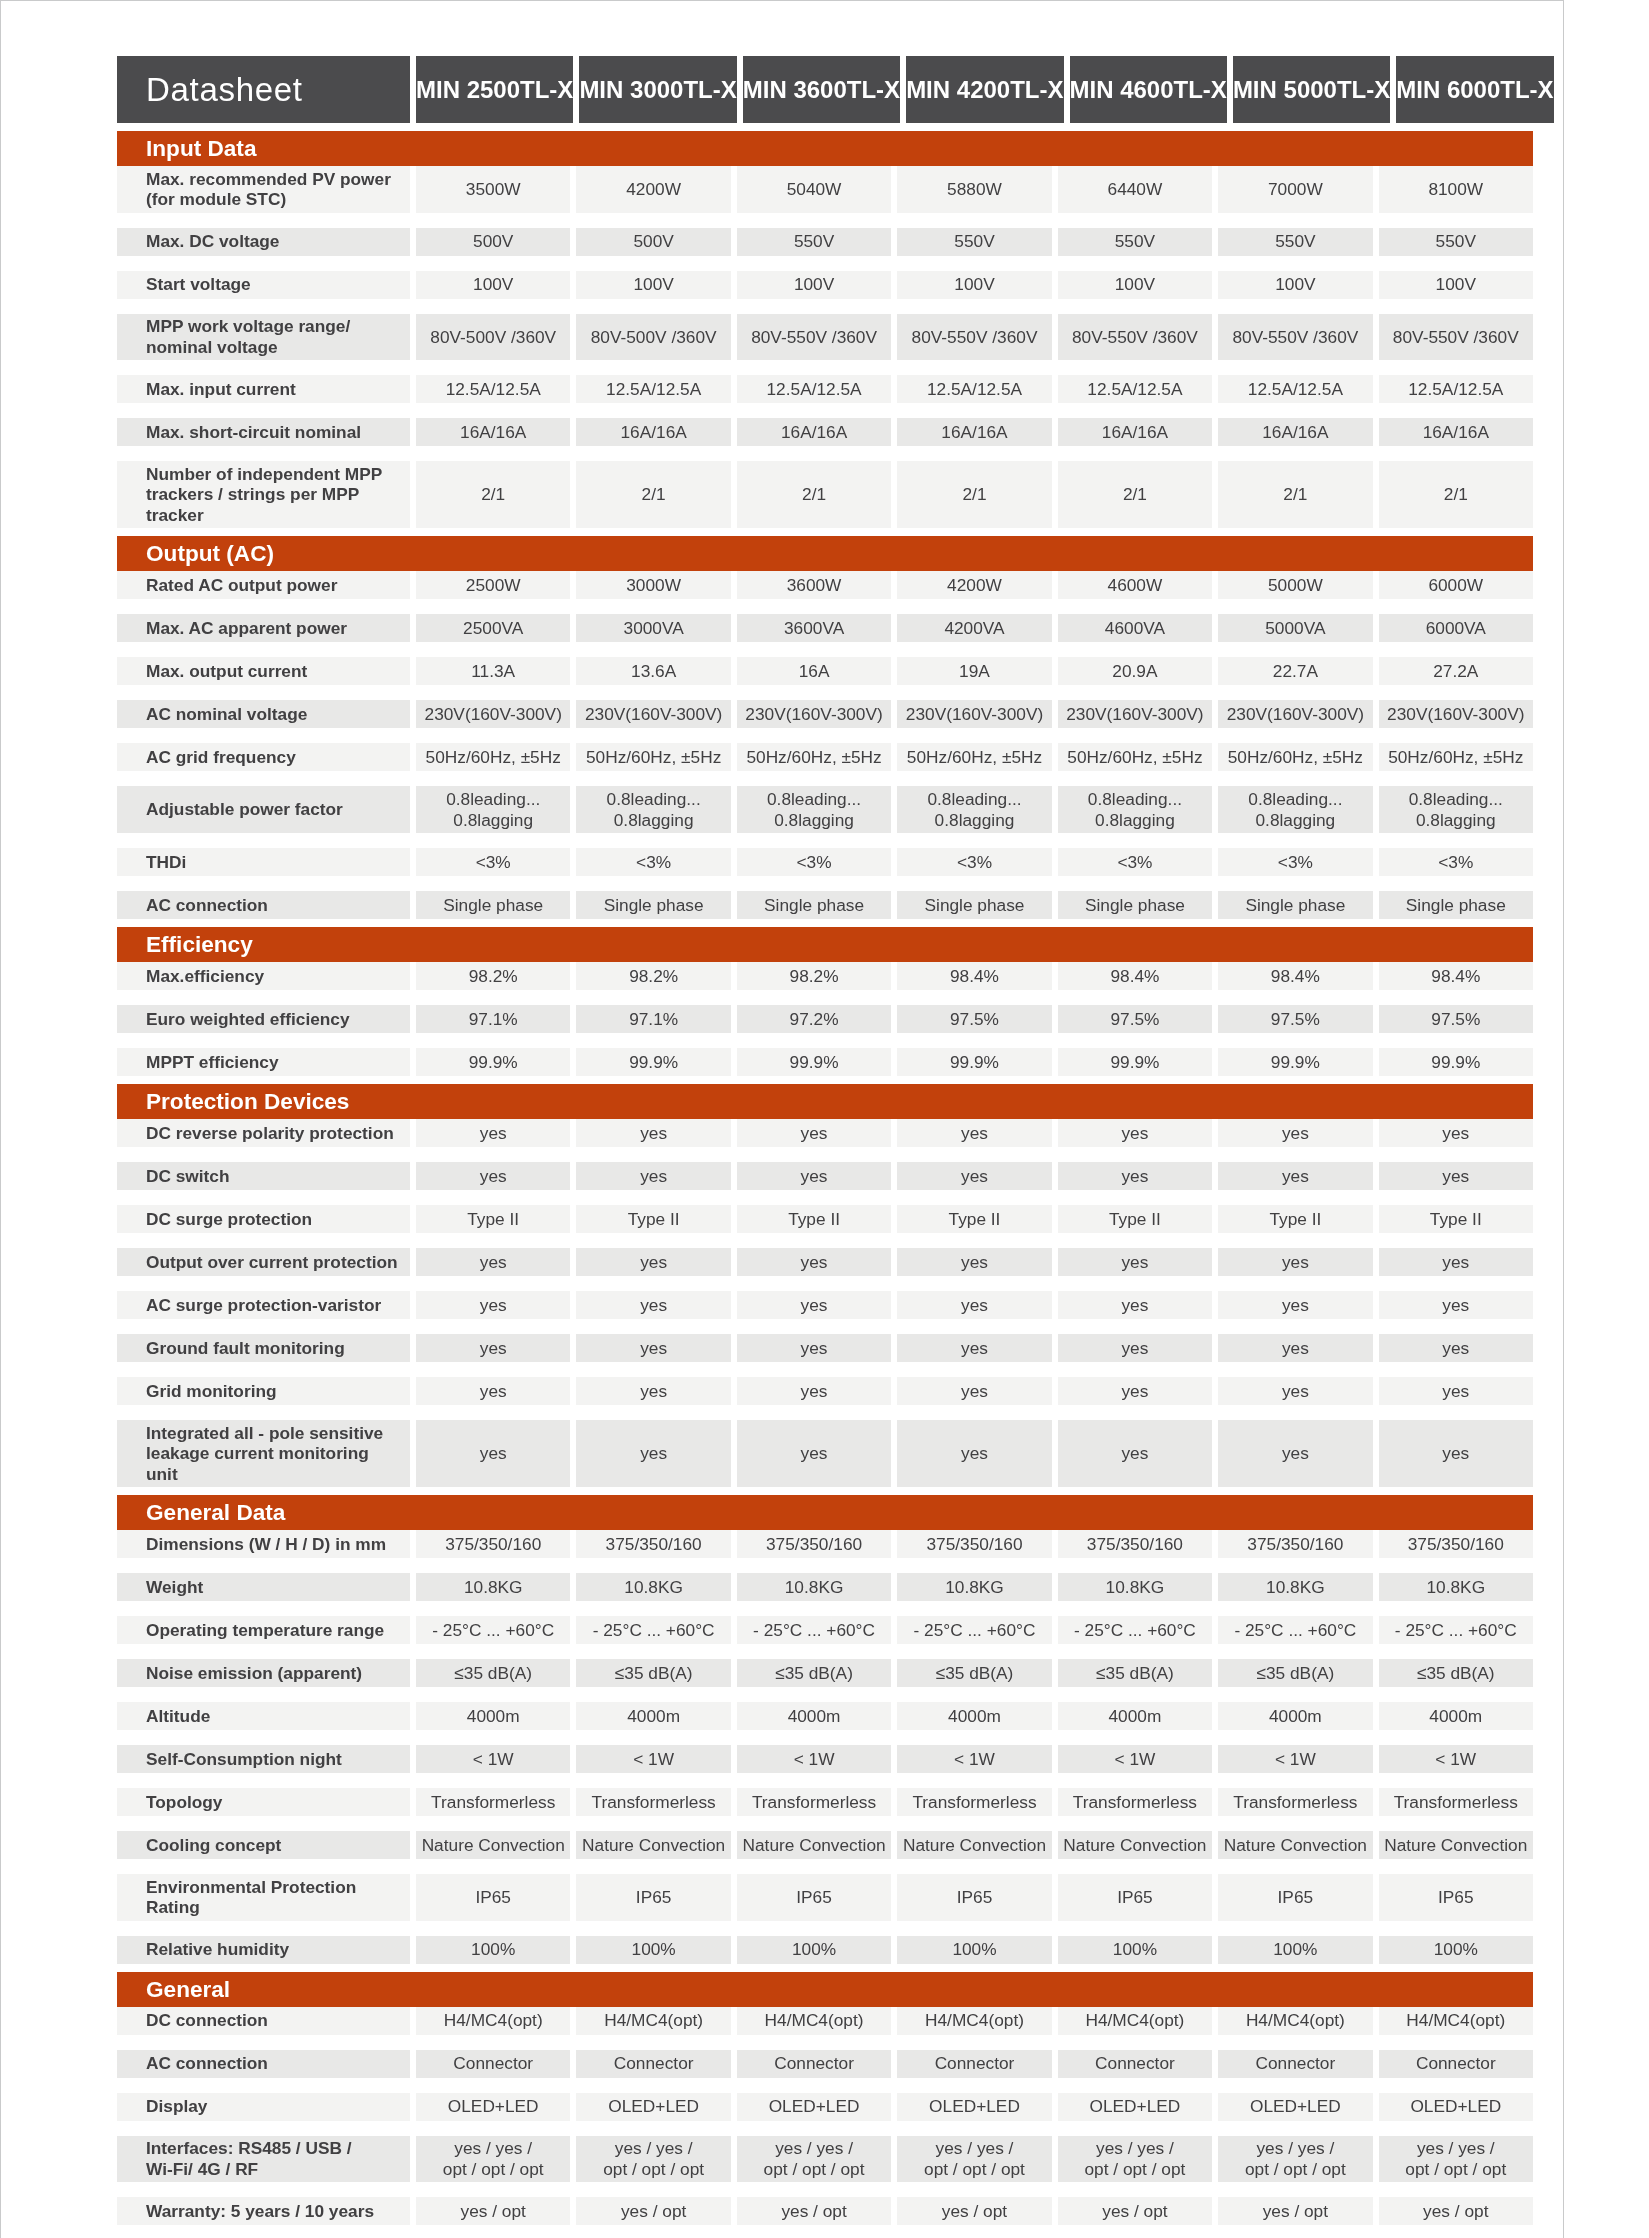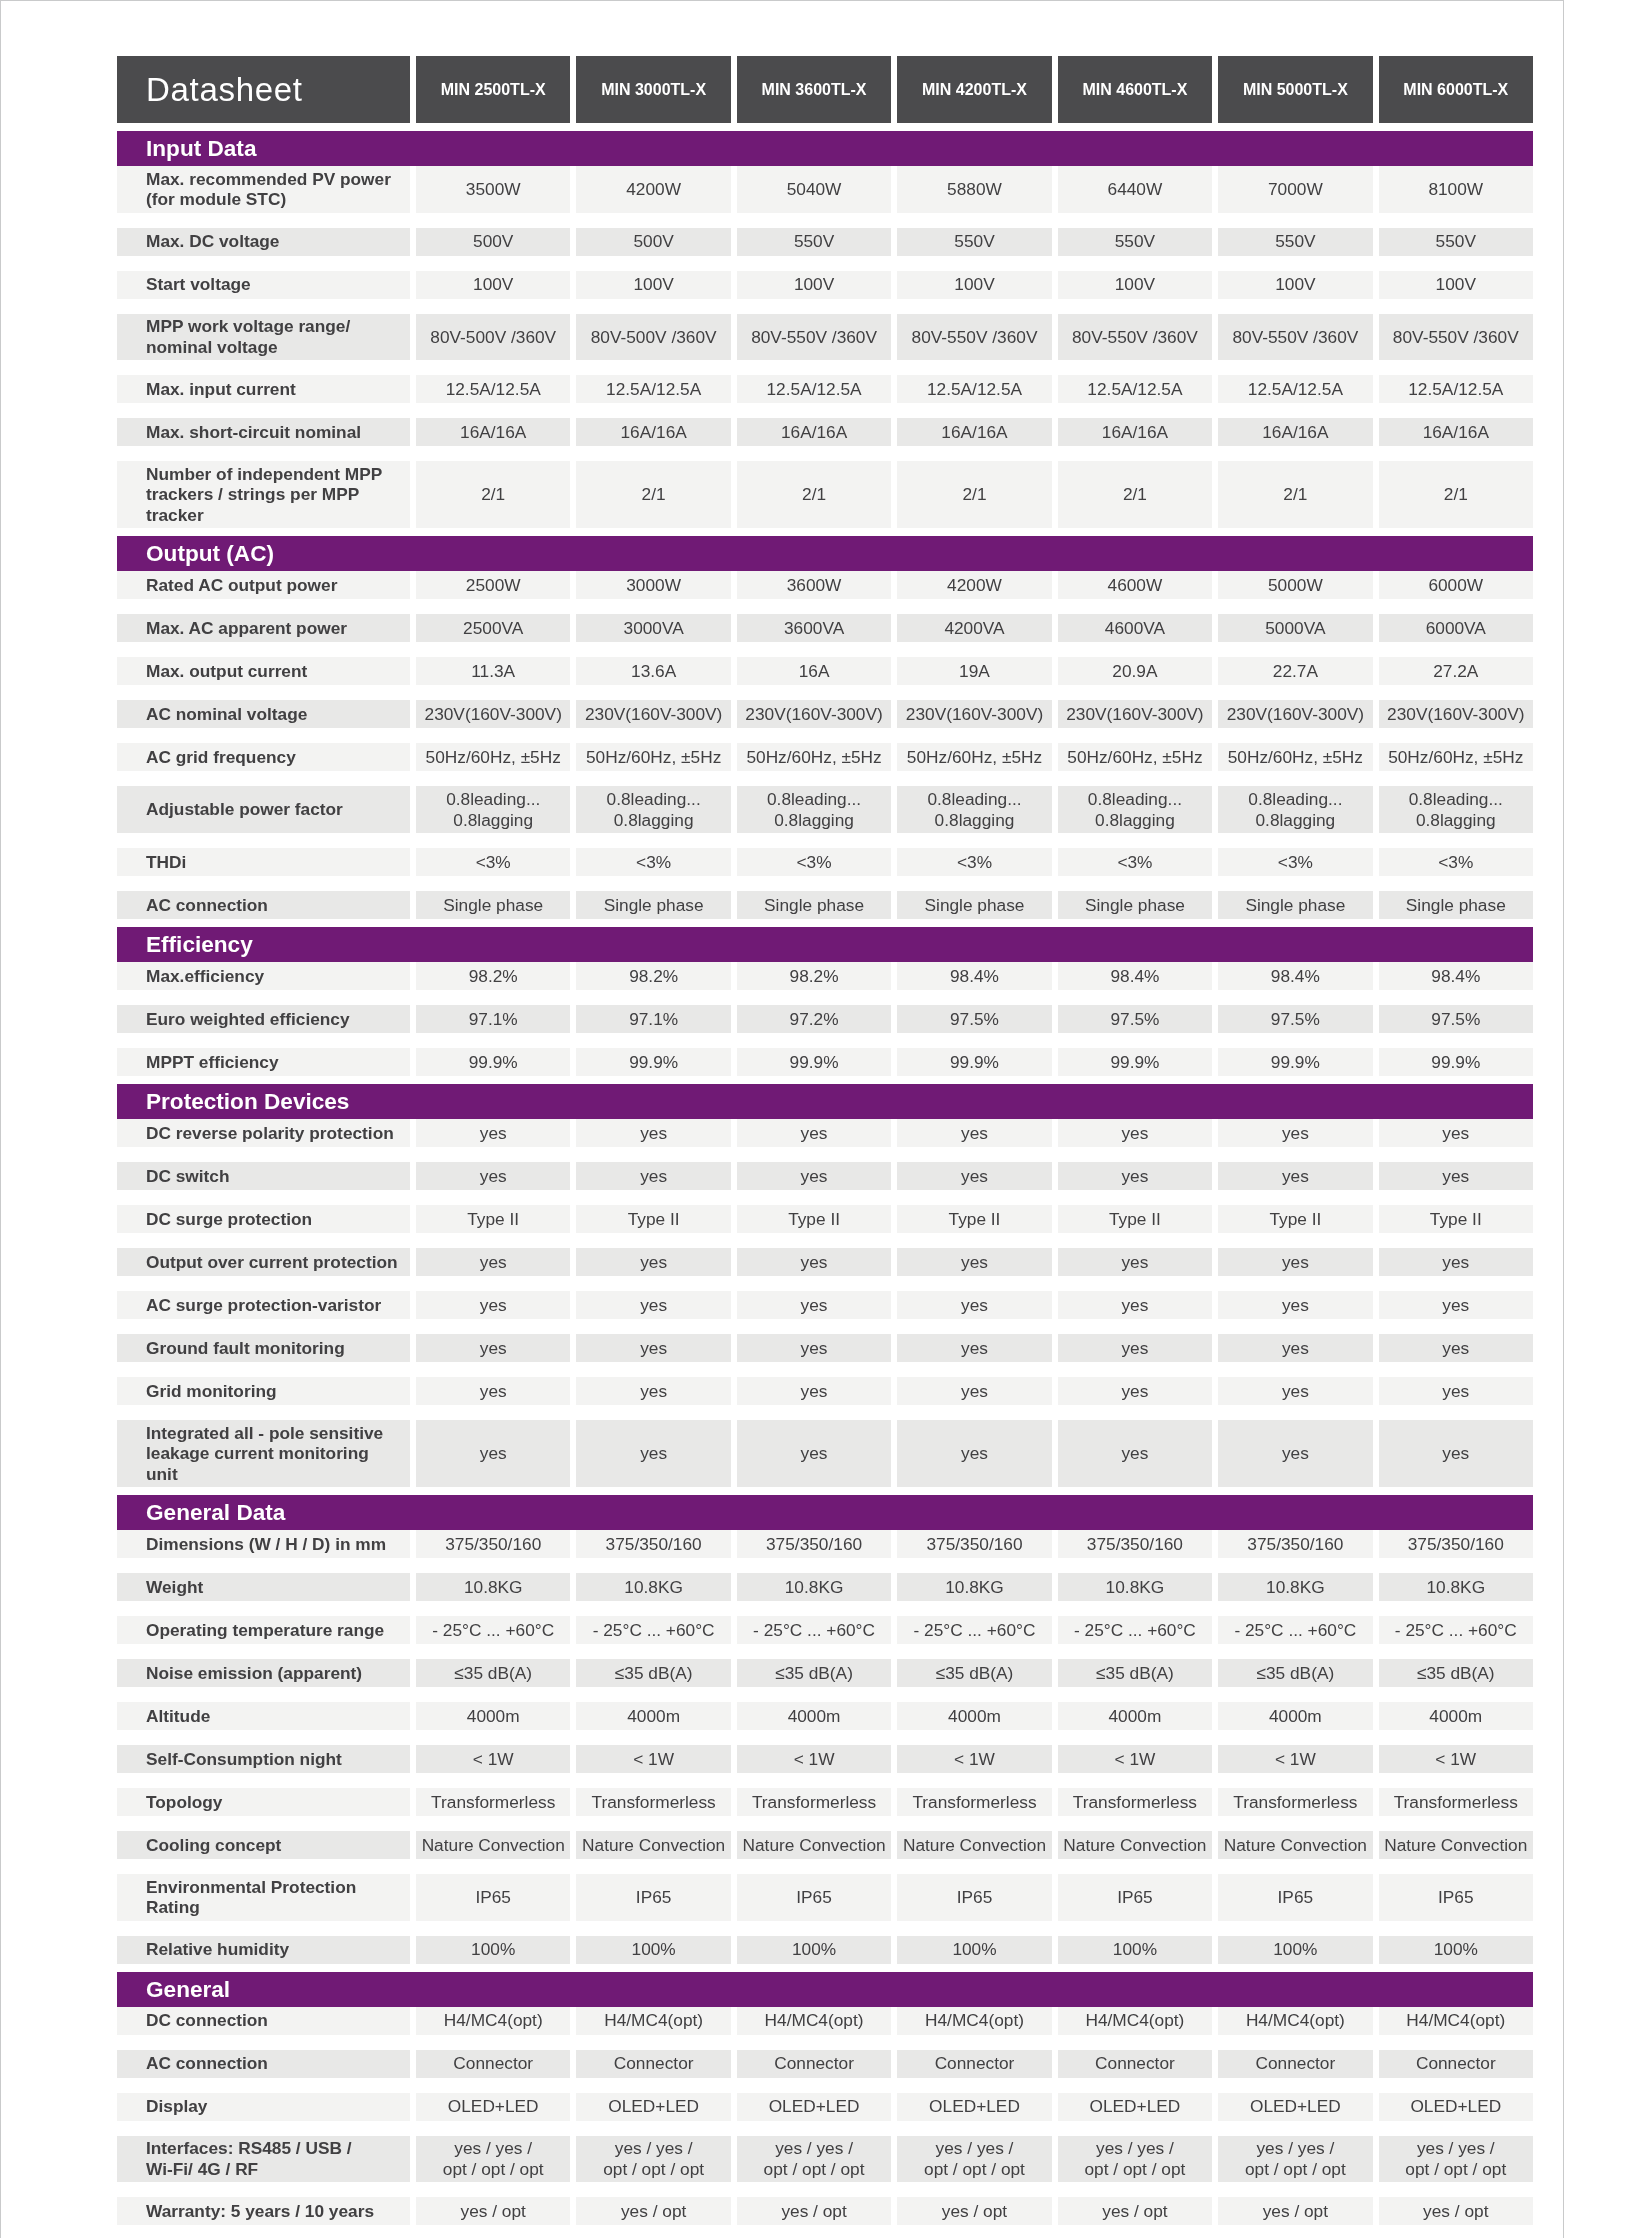--- a/index.html
+++ b/index.html
@@ -7,27 +7,27 @@
     width:1564px;height:2239px;box-sizing:border-box;position:relative;
     background:#ffffff;border:1.3px solid #c9cacb;
     font-family:"Liberation Sans",sans-serif;color:#414042;
   }
   .content{position:absolute;left:116px;top:55px;width:1416px;}
   .grid{display:grid;grid-template-columns:293px repeat(7,1fr);column-gap:6px;}
   
   .header-row .hd{
     background:#4b4b4d;color:#ffffff;height:67px;
     display:flex;align-items:center;justify-content:center;
-    font-weight:bold;font-size:16px;white-space:nowrap;
+    font-weight:bold;font-size:24px;white-space:nowrap;
   }
   .hd.title{justify-content:flex-start;padding-left:29px;font-size:33px;font-weight:normal;letter-spacing:0.7px;}
   
   .section{margin-top:8px;}
   .section-bar{
-    background:#701a75;color:#ffffff;height:35px;line-height:35px;
+    background:#c2410c;color:#ffffff;height:35px;line-height:35px;
     padding-left:29px;font-size:22.6px;font-weight:bold;
   }
   .row{margin-top:15px;}
   .section-bar + .row{margin-top:0;}
   .cell{
     display:flex;align-items:center;box-sizing:border-box;
     font-size:17.3px;line-height:20.6px;min-height:28px;
     white-space:pre-line;padding:2.7px 0;
   }
   .row.light .cell{background:#f3f3f2;}

